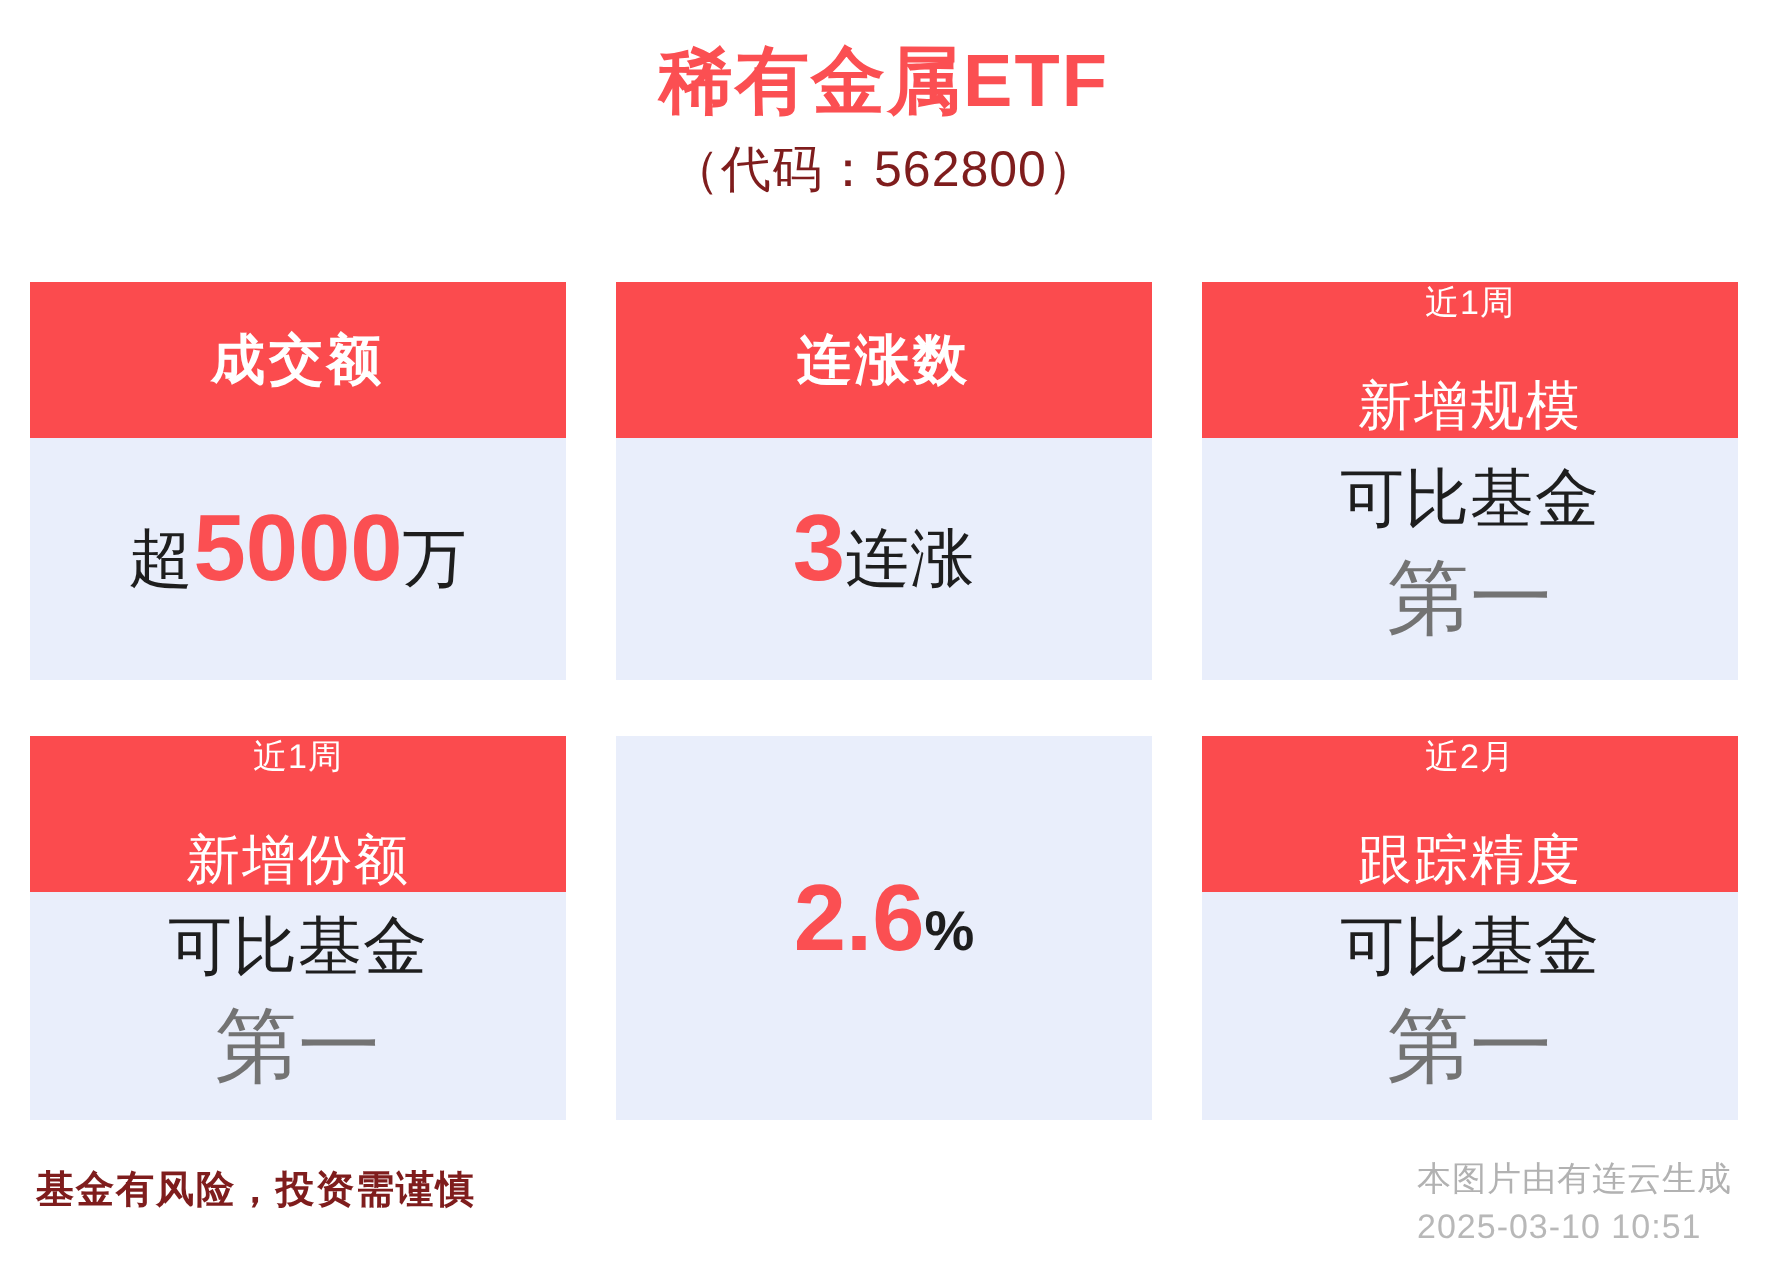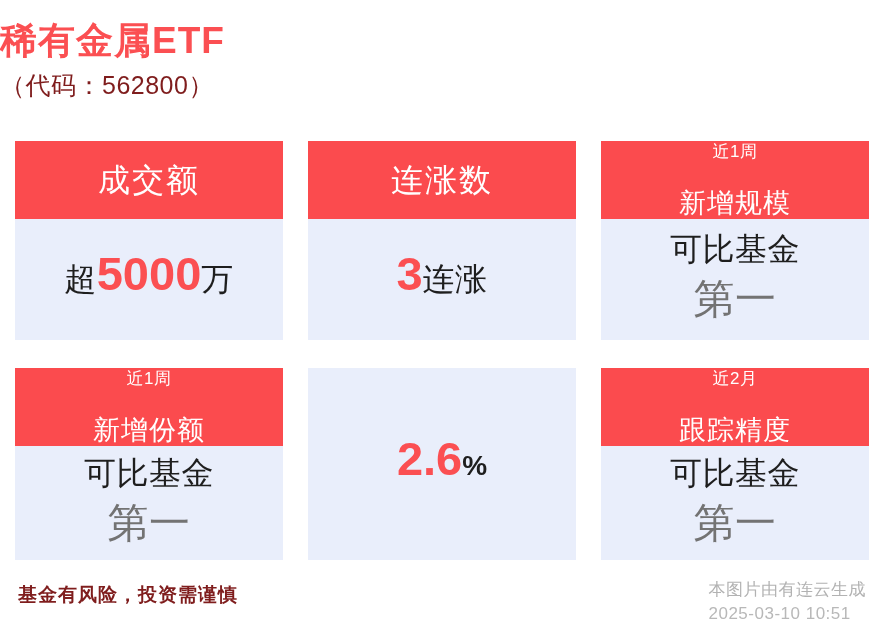--- a/index.html
+++ b/index.html
@@ -11,21 +11,21 @@
     height: 632px;
     background: #ffffff;
     font-family: "Liberation Sans", "DejaVu Sans", sans-serif;
     overflow: hidden;
     position: relative;
   }
 
   
   .title-block {
     padding-top: 18px;
-    text-align: left;
+    text-align: center;
   }
   .main-title {
     font-size: 37px;
     font-weight: 700;
     color: #fb4f52;
     letter-spacing: 1px;
     line-height: 1.22;
   }
   .sub-title {
     font-size: 25px;
@@ -73,22 +73,22 @@
     line-height: 1.35;
     letter-spacing: 0.5px;
   }
   .hdr-main {
     font-size: 27px;
     font-weight: 500;
     line-height: 1.2;
     letter-spacing: 1px;
   }
   .hdr-solo {
-    font-size: 32px;
-    font-weight: 400;
+    font-size: 27px;
+    font-weight: 700;
     letter-spacing: 2px;
     line-height: 1.2;
   }
   .card-body {
     background: #e9eefb;
     flex: 1 1 auto;
     display: flex;
     flex-direction: column;
     align-items: center;
     justify-content: center;

